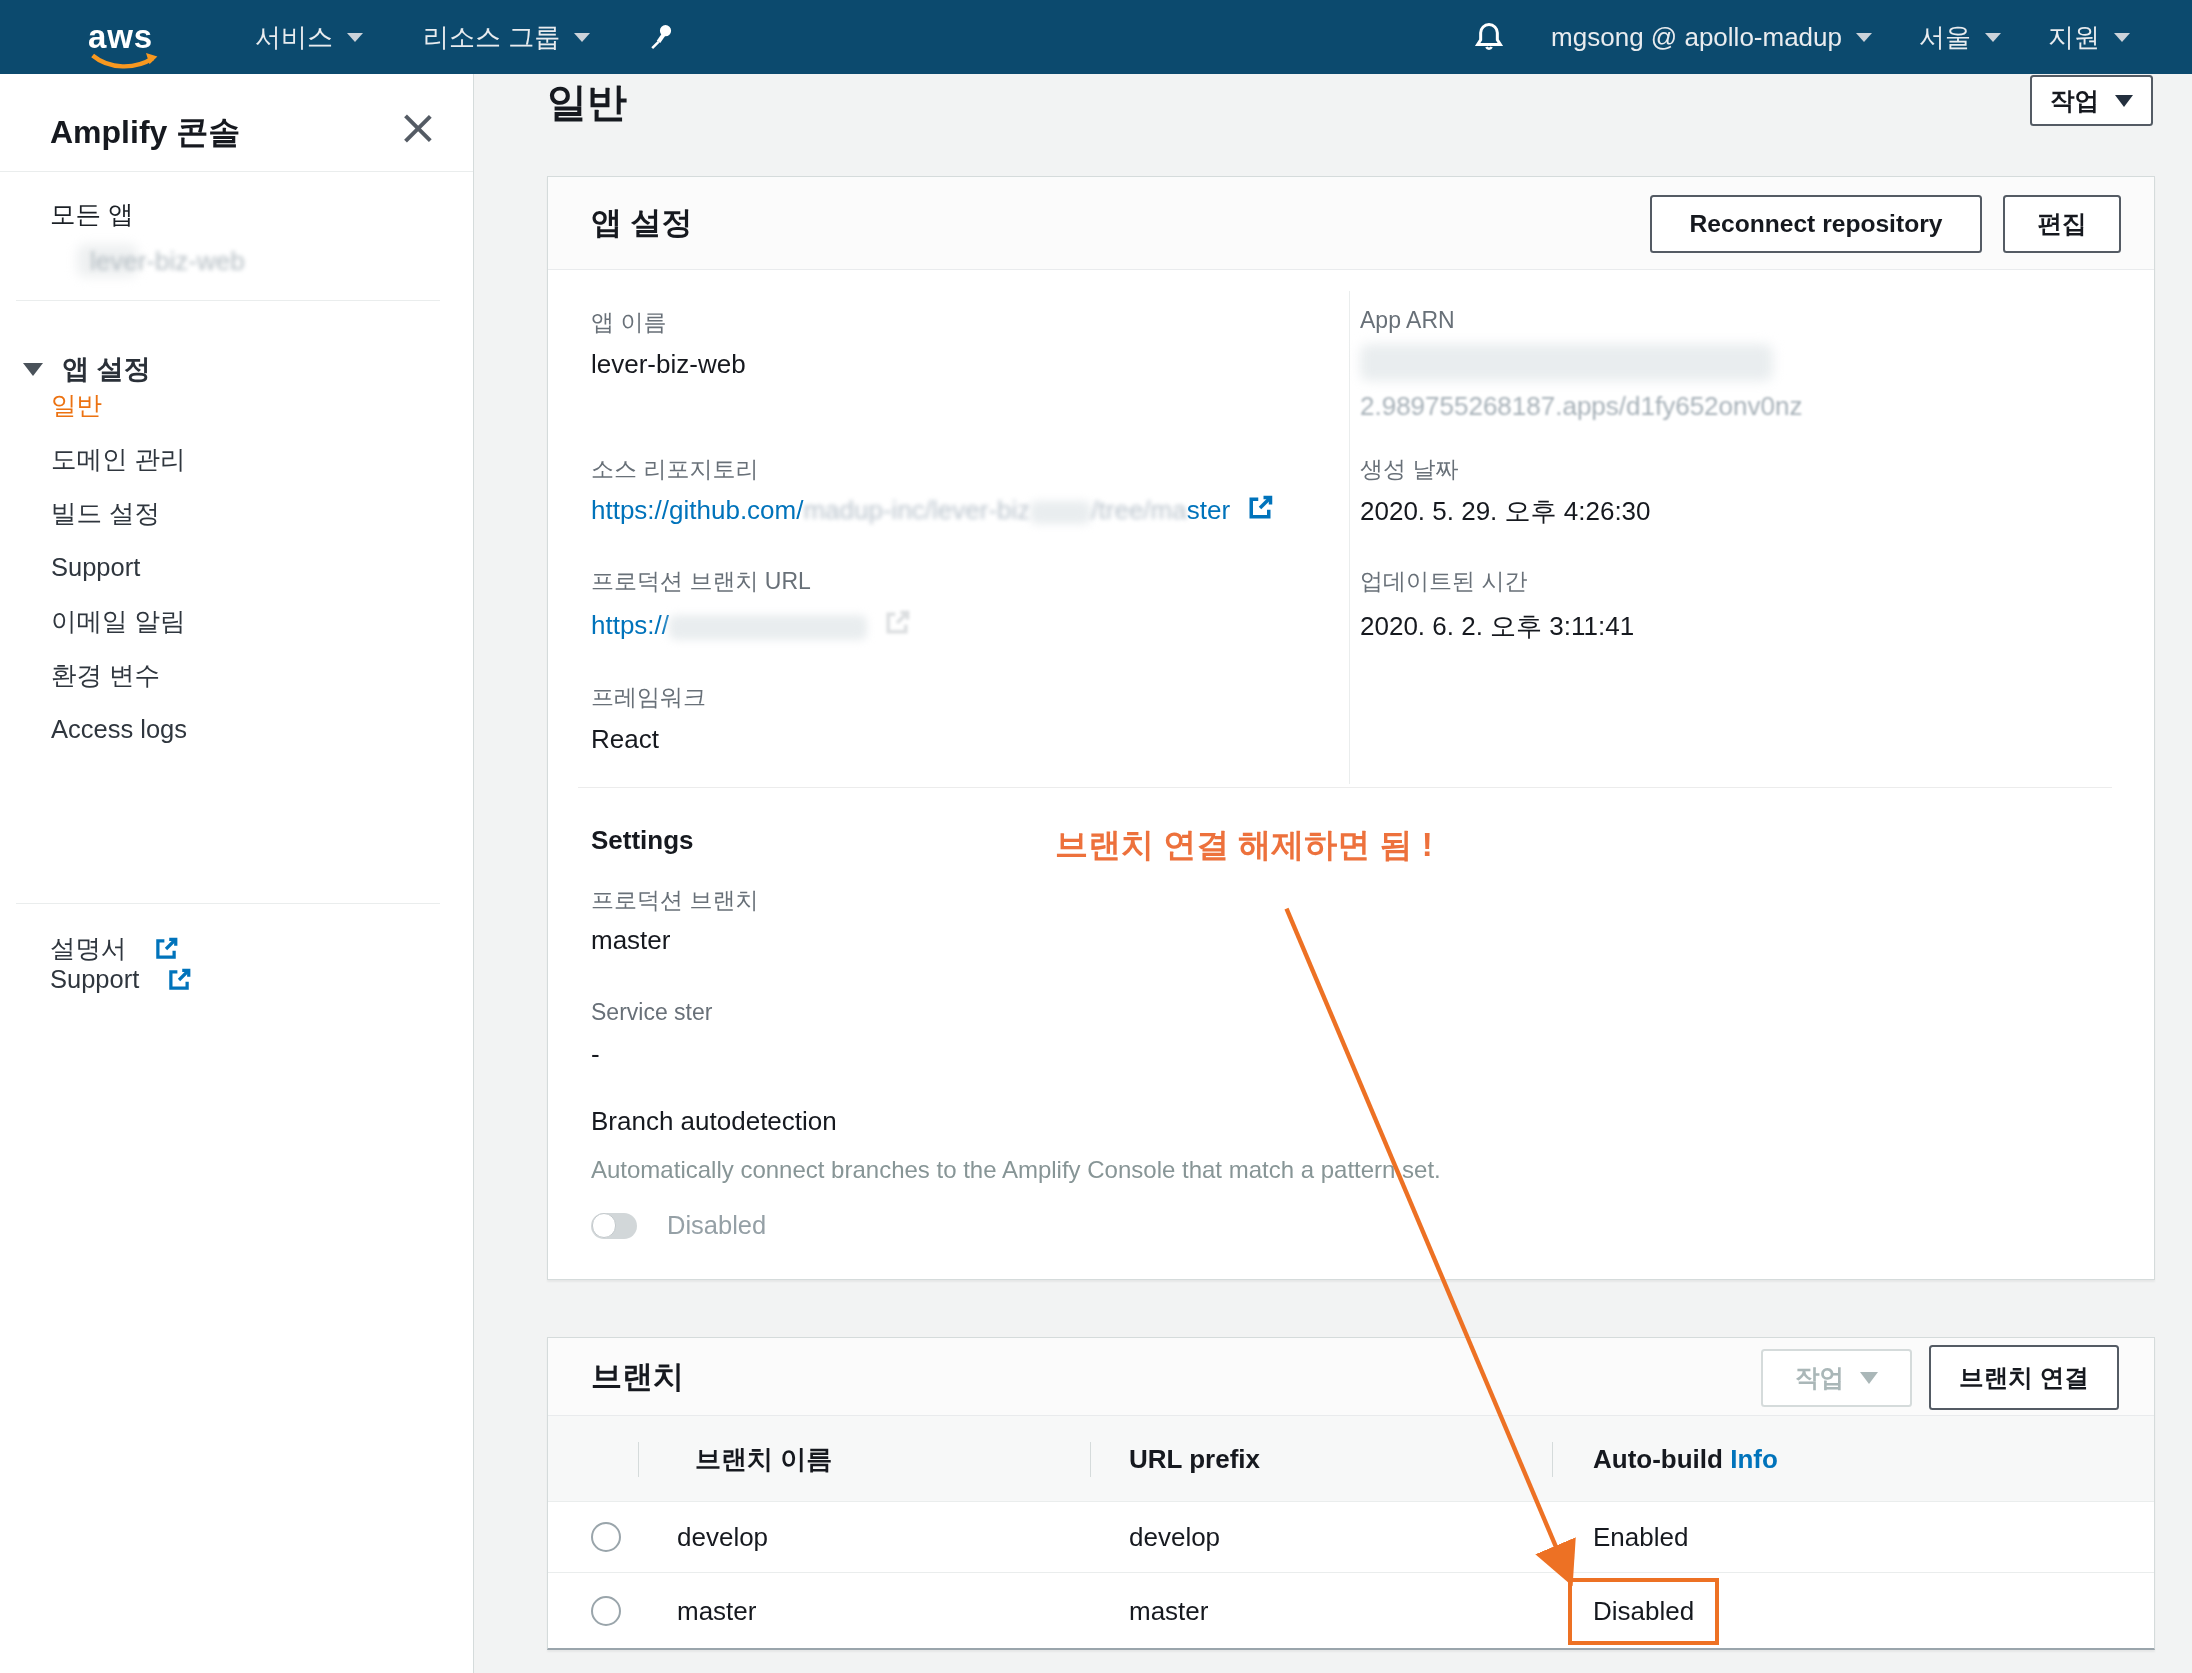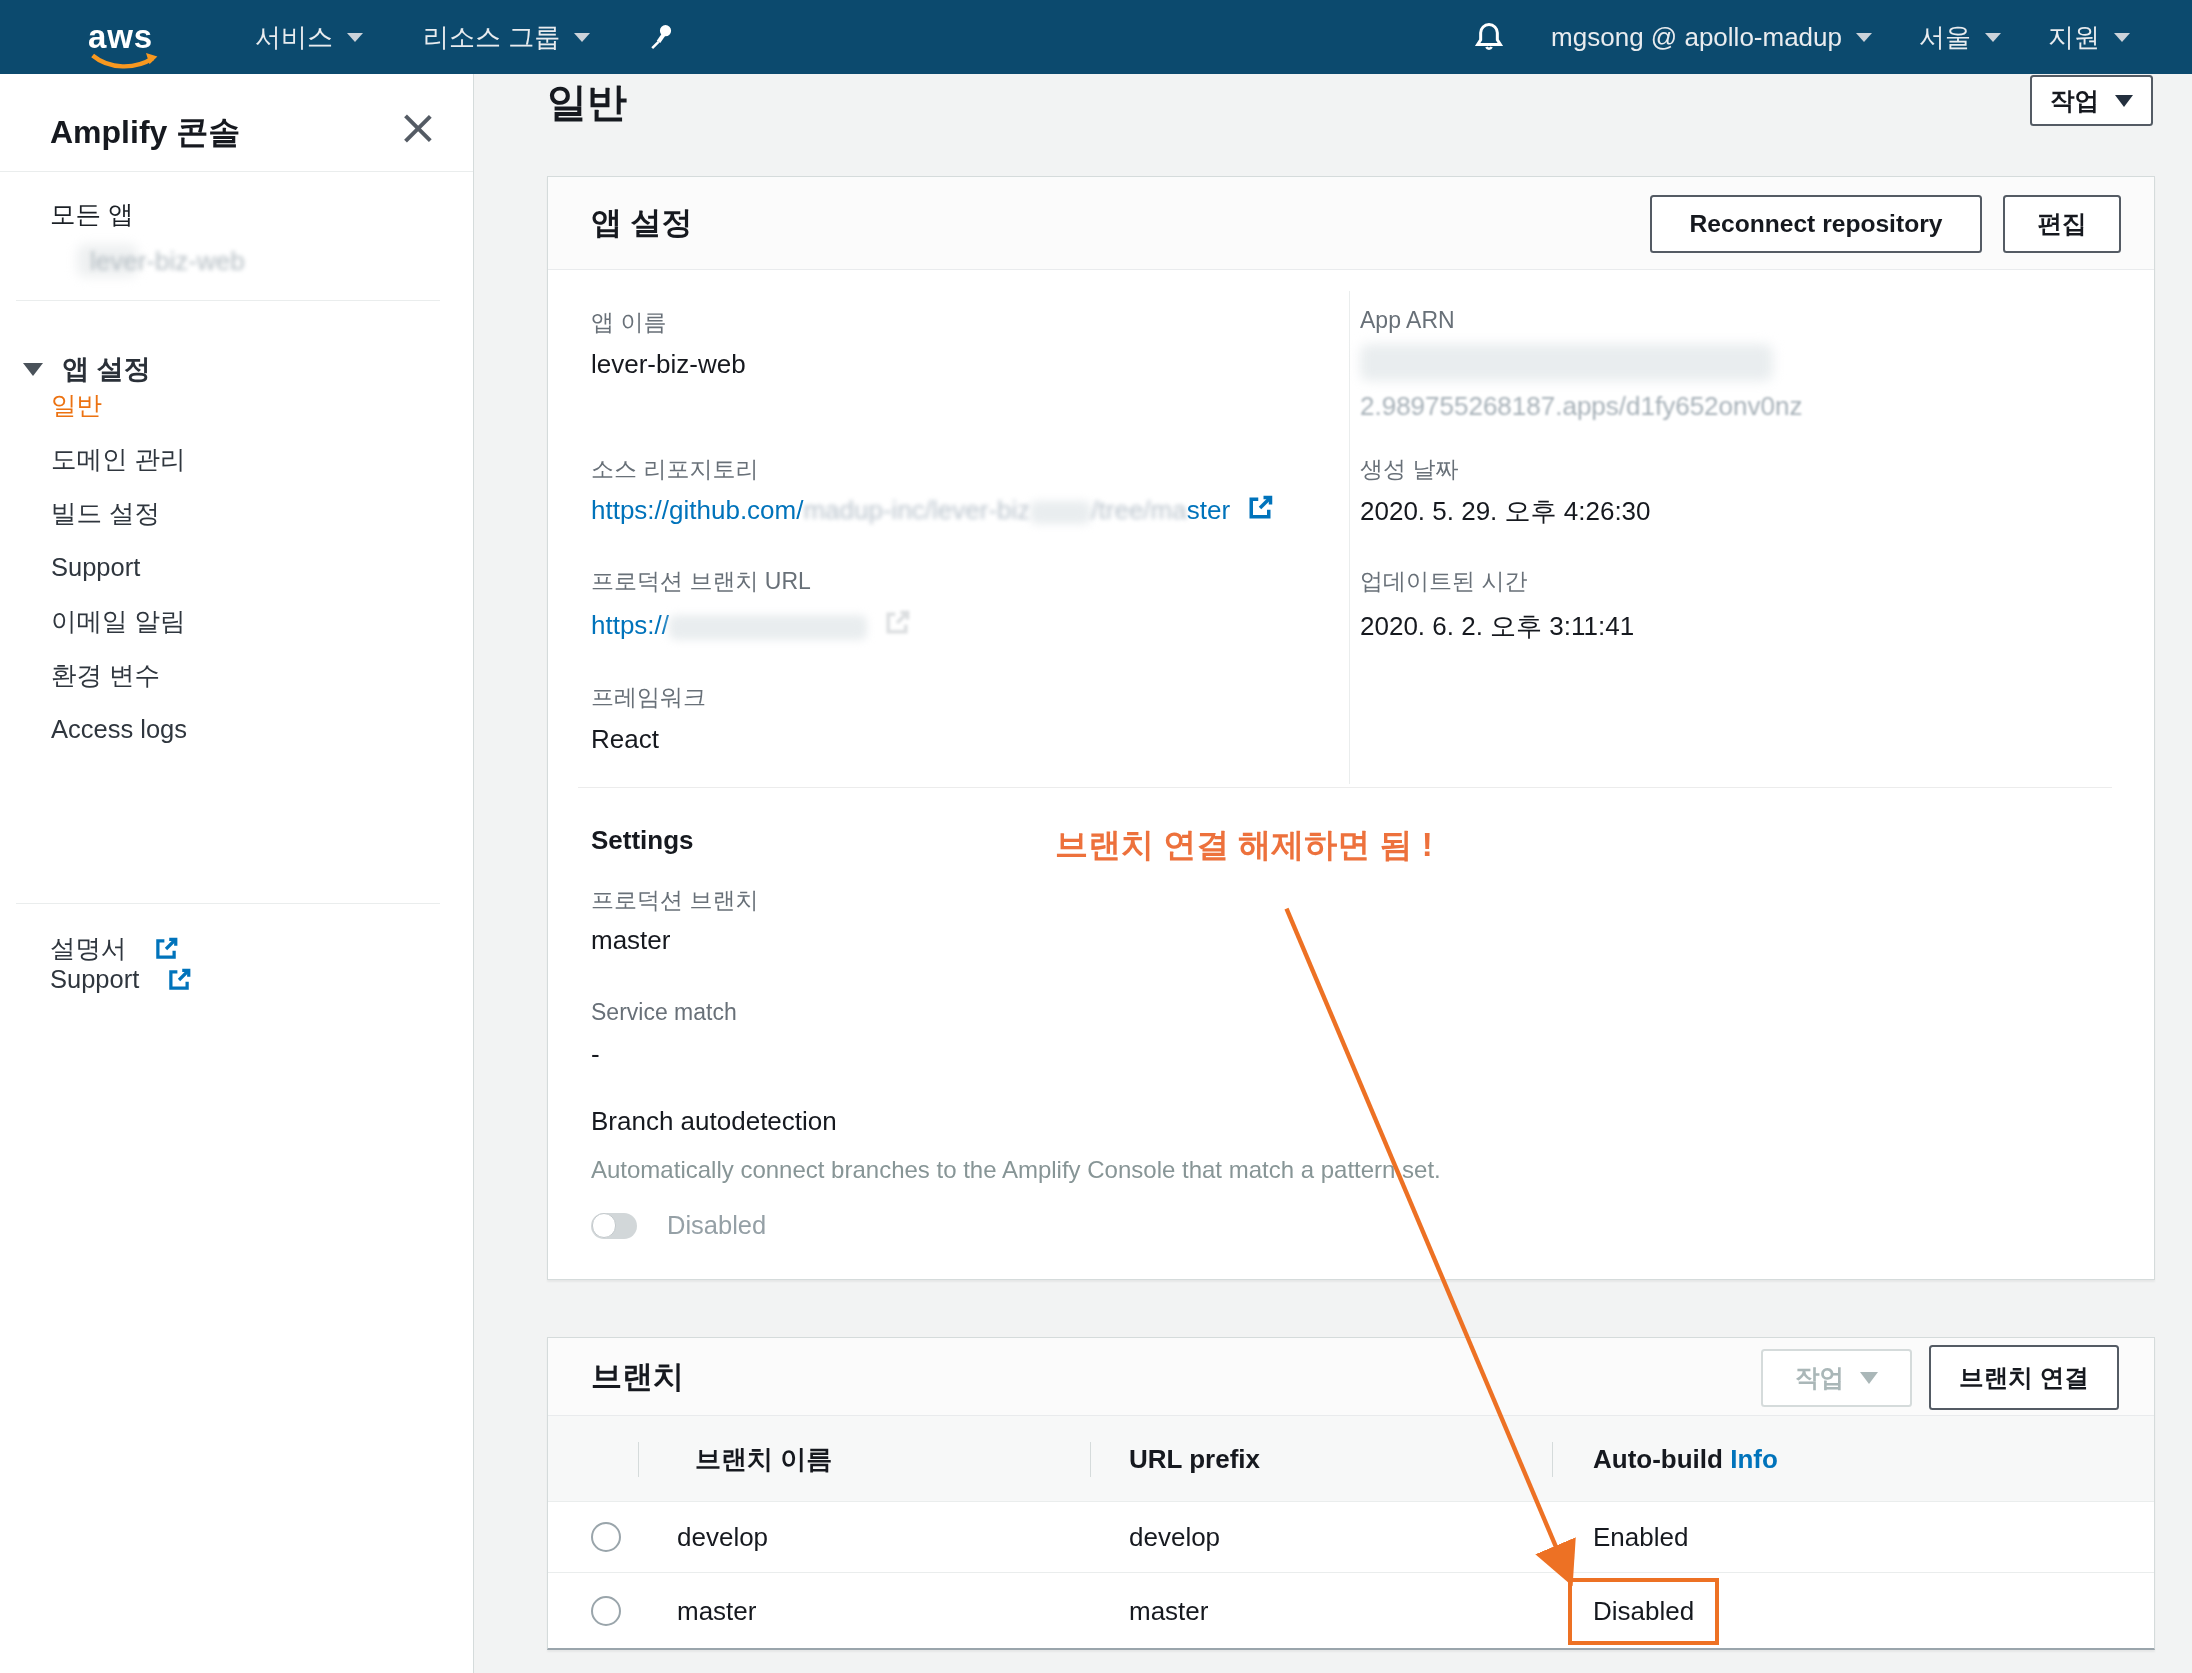--- a/index.html
+++ b/index.html
@@ -248,21 +248,21 @@
 
     <div class="field-label" style="left:812px; top:389px;">업데이트된 시간</div>
     <div class="field-value" style="left:812px; top:432px;">2020. 6. 2. 오후 3:11:41</div>
 
     <div class="hdiv"></div>
     <div class="settings-heading">Settings</div>
 
     <div class="field-label" style="left:43px; top:708px;">프로덕션 브랜치</div>
     <div class="field-value" style="left:43px; top:748px;">master</div>
 
-    <div class="field-label" style="left:43px; top:822px;">Service match</div>
+    <div class="field-label" style="left:43px; top:822px;">Service ster</div>
     <div class="field-value" style="left:43px; top:862px;">-</div>
 
     <div class="field-value" style="left:43px; top:929px;">Branch autodetection</div>
     <div class="ba-desc">Automatically connect branches to the Amplify Console that match a pattern set.</div>
     <div class="toggle-row">
       <div class="toggle">
         <div class="toggle-knob"></div>
       </div>
       <div class="toggle-label">Disabled</div>
     </div>

